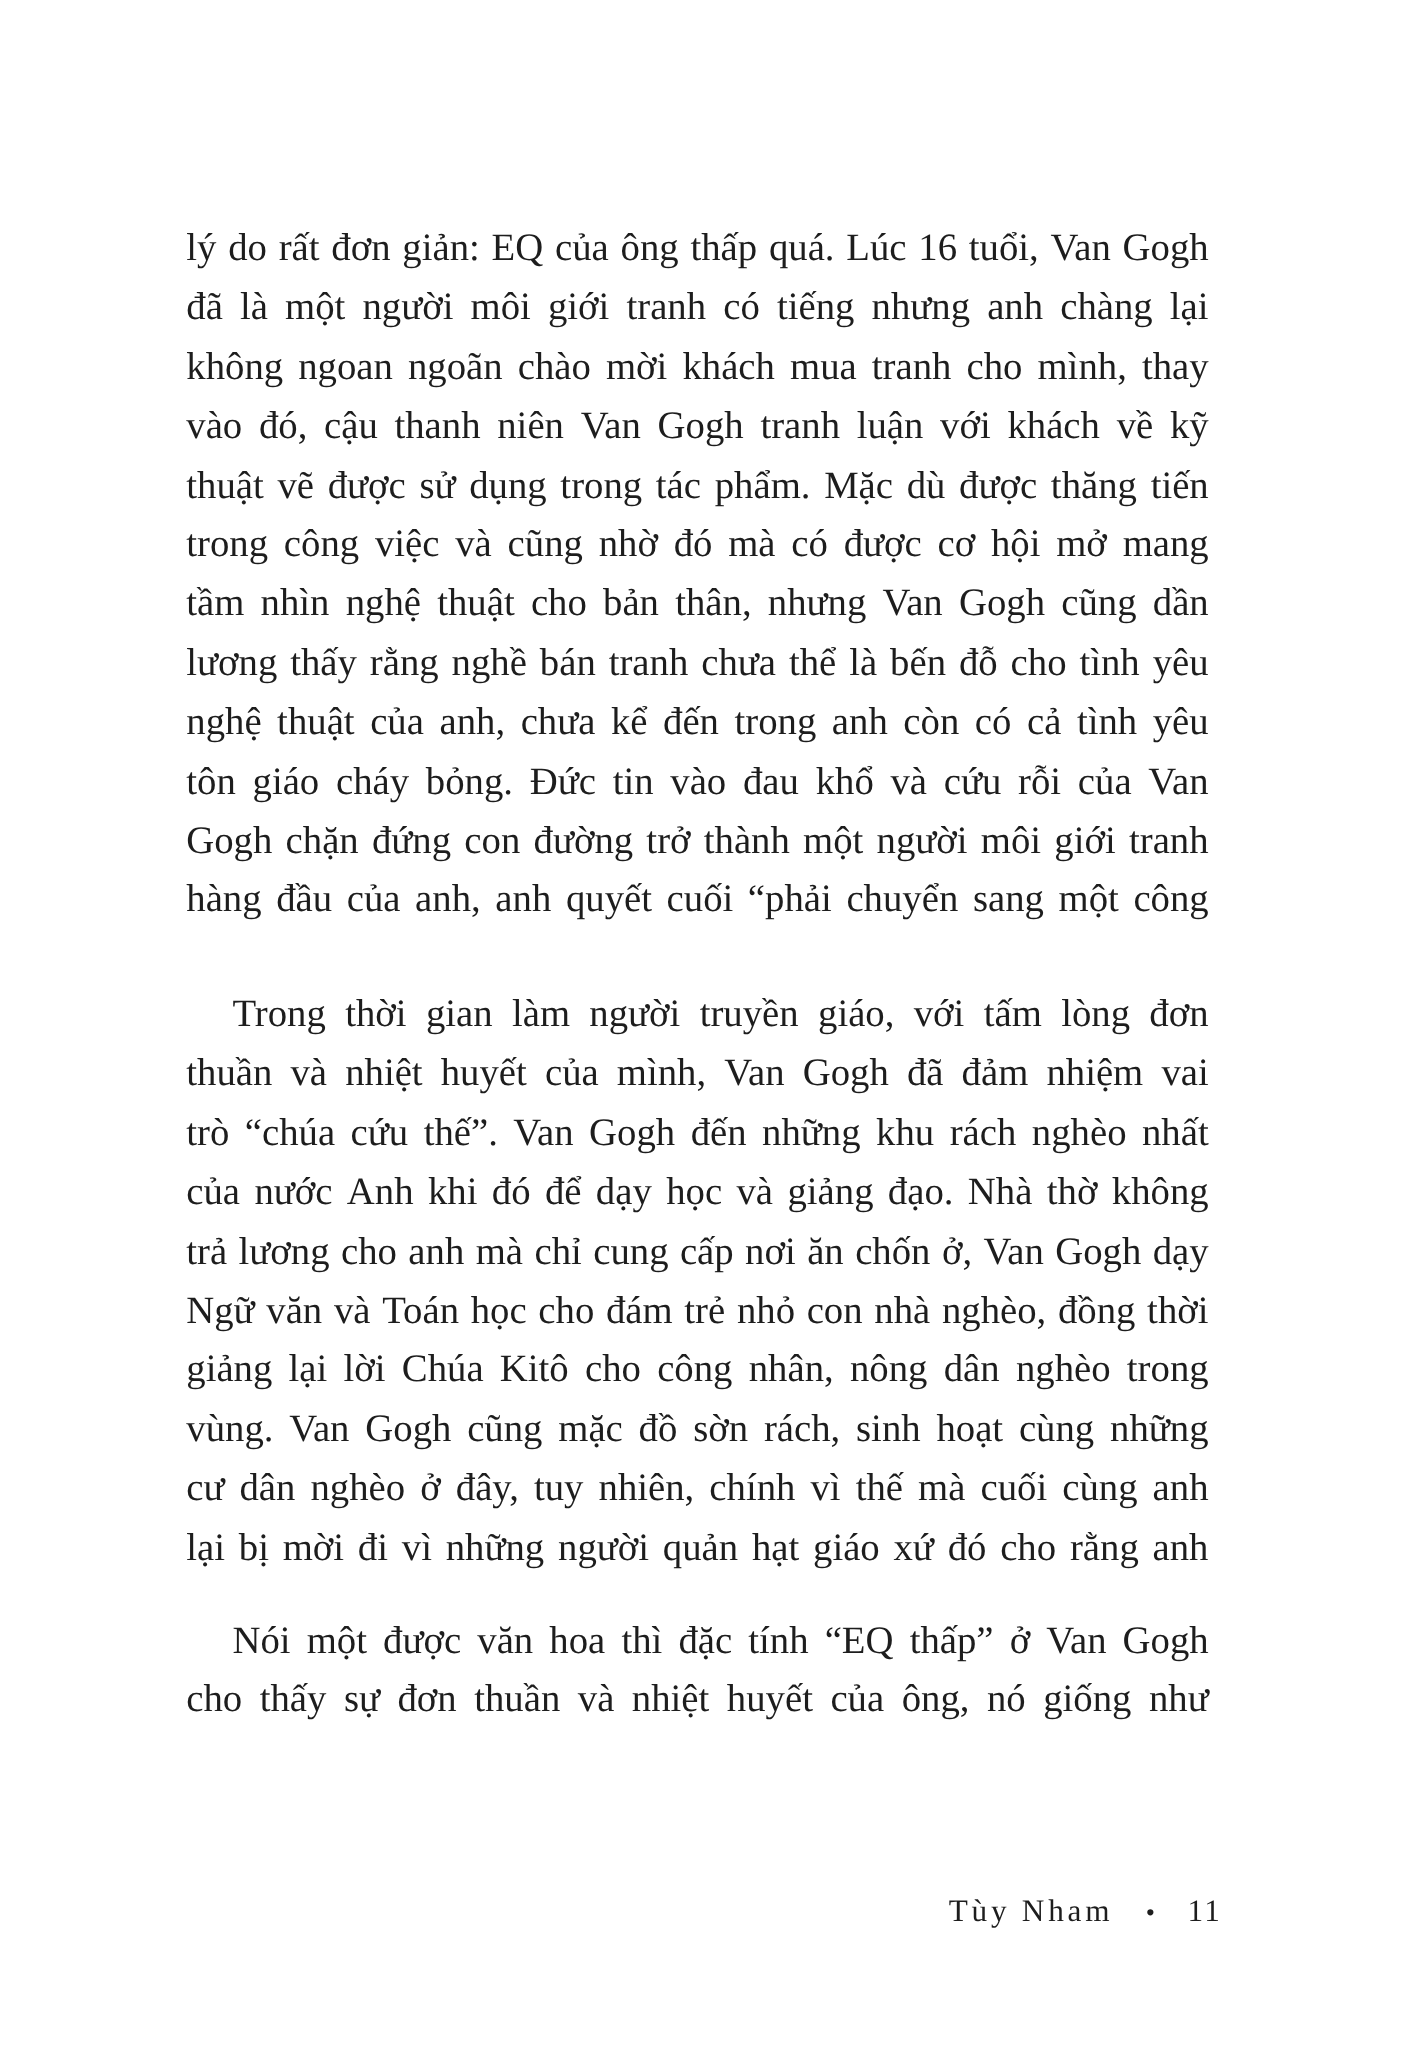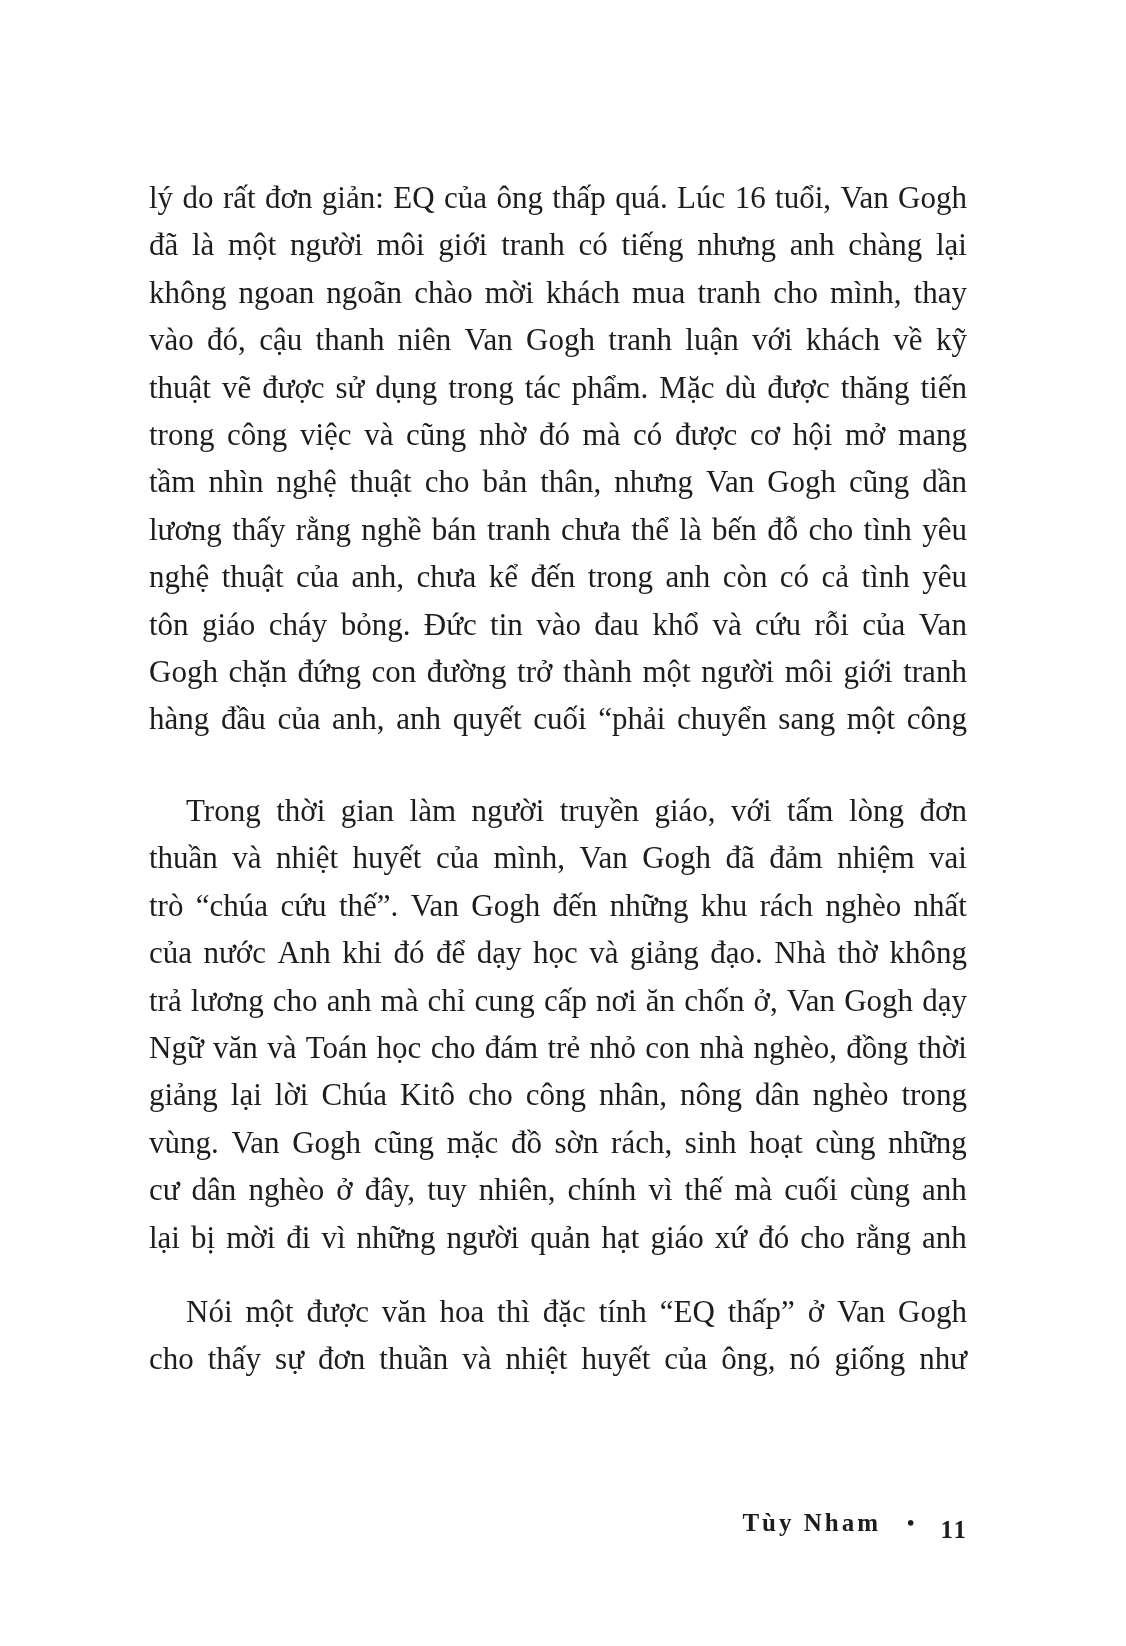--- a/index.html
+++ b/index.html
@@ -39,29 +39,28 @@
   .line.plain {
     display: block;
     white-space: nowrap;
   }
   .line.indent {
     padding-left: 37px;
   }
   .footer {
     position: absolute;
     top: 1500px;
-    right: 158px;
+    right: 148px;
     display: flex;
-    align-items: center;
+    align-items: flex-end;
     gap: 26px;
     font-size: 25px;
     letter-spacing: 3px;
     color: #1d1d1d;
     line-height: 32px;
-    font-weight: bold;
   }
   .footer .bullet {
     font-size: 21px;
     letter-spacing: 0;
   }
   .footer .page-num {
     letter-spacing: 2px;
     margin-top: 14px;
   }
 </style>

